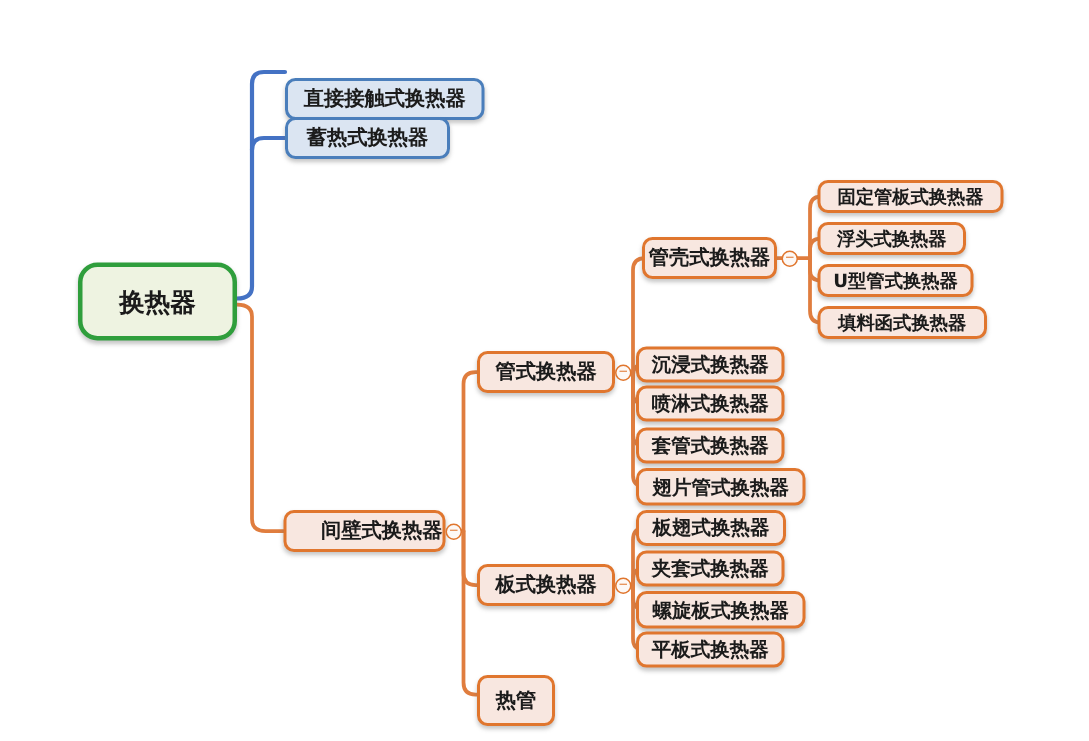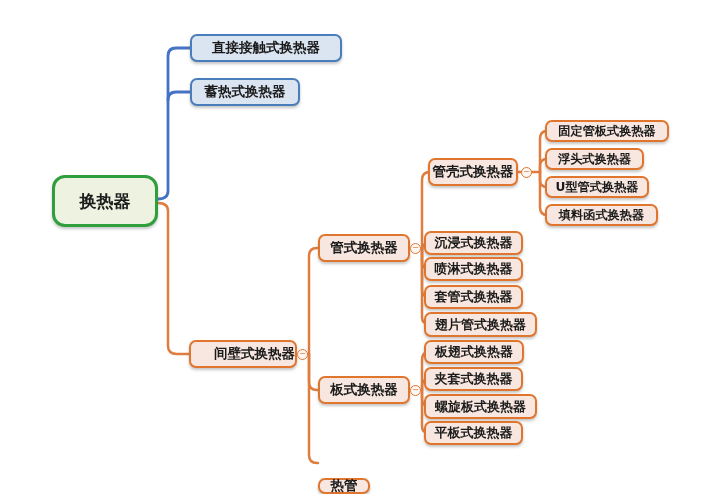--- a/index.html
+++ b/index.html
@@ -108,21 +108,21 @@
     <path class="line-orange" d="M 421 390 L 422 390 L 422 360 Q 422 352 429 352"></path>
     <path class="line-orange" d="M 422 390 L 422 386 Q 422 379 429 379"></path>
     <path class="line-orange" d="M 422 390 L 422 399 Q 422 406 429 406"></path>
     <path class="line-orange" d="M 422 390 L 422 426 Q 422 433 429 433"></path>
   </svg>
 
   <div class="node root" style="left:52px; top:175px; width:106px; height:52px;">
     <span>换热器</span>
   </div>
 
-  <div class="node blue fs14" style="left:190px; top:34px; width:152px; height:28px;">
+  <div class="node blue fs14" style="left:190px; top:52px; width:133px; height:28px;">
     <span>直接接触式换热器</span>
   </div>
   <div class="node blue fs14" style="left:190px; top:78px; width:110px; height:28px;">
     <span>蓄热式换热器</span>
   </div>
 
   <div class="node orange fs14" style="left:189px; top:340px; width:108px; height:28px;justify-content:flex-end;">
     <span>间壁式换热器</span>
   </div>
   <div class="toggle" style="left:297px; top:348.5px;">
@@ -136,21 +136,21 @@
     <span>−</span>
   </div>
 
   <div class="node orange fs14" style="left:318px; top:376px; width:92px; height:28px;text-align:right;">
     <span>板式换热器</span>
   </div>
   <div class="toggle" style="left:410px; top:384.5px;">
     <span>−</span>
   </div>
 
-  <div class="node orange fs14" style="left:318px; top:450px; width:52px; height:16px;margin-top:28px;">
+  <div class="node orange fs14" style="left:318px; top:450px; width:52px; height:34px;">
     <span>热管</span>
   </div>
 
   <div class="node orange fs14" style="left:428px; top:158px; width:90px; height:28px;">
     <span>管壳式换热器</span>
   </div>
   <div class="toggle" style="left:521px; top:166.5px;">
     <span>−</span>
   </div>
 

